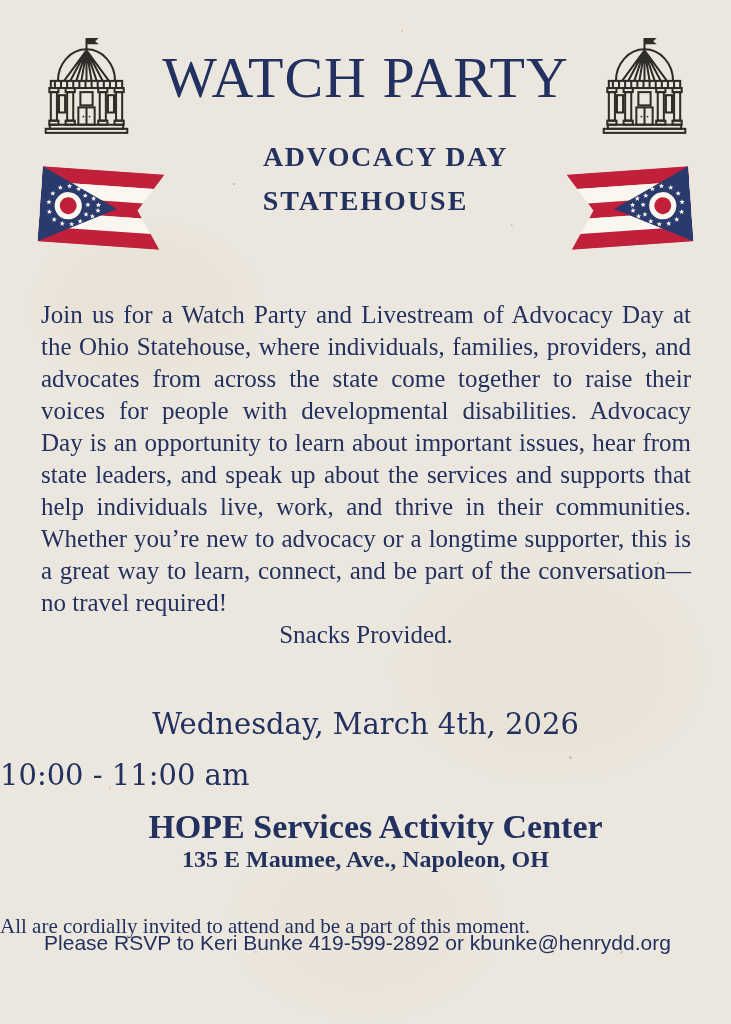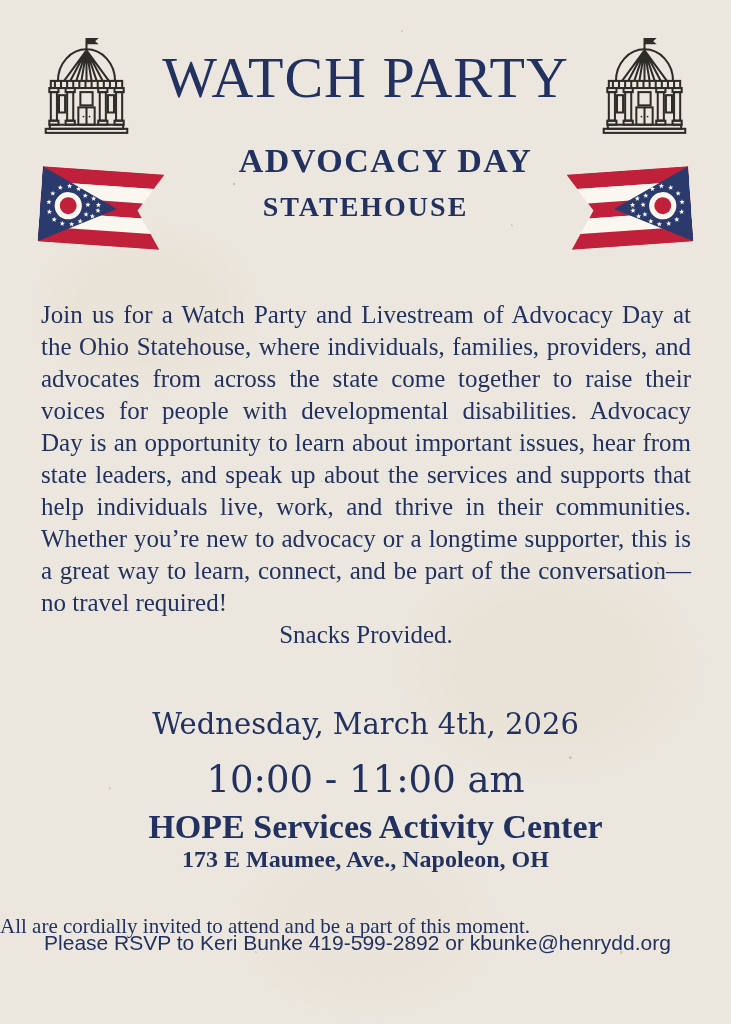--- a/index.html
+++ b/index.html
@@ -39,37 +39,37 @@
   .dome.left{left:35px;}
   .dome.right{left:593px;}
   .page-title{
     position:absolute;left:0;right:0;top:46px;
     text-align:center;
     font-weight:400;font-size:58px;line-height:1.1;
     letter-spacing:1px;
     color:var(--navy,#22315f);
   }
   .subtitle{position:absolute;left:0;right:0;top:142px;text-align:center;color:var(--navy,#22315f);}
-  .sub1{font-weight:700;font-size:34px;letter-spacing:1.5px;line-height:1.1;margin-left:40px;}
+  .sub1{font-weight:700;font-size:28px;letter-spacing:1.5px;line-height:1.1;margin-left:40px;}
   .sub2{font-weight:700;font-size:21px;margin-top:12px;line-height:1.1;}
   .sub3{font-weight:700;font-size:28px;letter-spacing:2px;margin-top:13px;line-height:1.1;}
   .flag{position:absolute;top:170px;width:122px;height:76px;}
   .flag.left{left:40px;transform:rotate(4deg);}
   .flag.right{left:569px;transform:scaleX(-1) rotate(4deg);}
   .body-block{
     position:absolute;left:41px;top:299px;width:650px;
     font-size:25px;line-height:32px;
     color:var(--navy,#22315f);
   }
   .body-paragraph{text-align:justify;}
   .snacks{text-align:center;}
   .event-date{position:absolute;left:0;right:0;top:707px;text-align:center;
     font-family:"DejaVu Serif", serif;font-size:29px;color:var(--navy,#22315f);}
-  .event-time{position:absolute;left:0;right:0;top:758px;text-align:center;
-    font-family:"DejaVu Serif", serif;font-size:37px;color:var(--navy,#22315f);}
+  .event-time{position:absolute;left:0;right:0;top:758px;
+    font-family:"DejaVu Serif", serif;font-size:29px;color:var(--navy,#22315f);}
   .venue{position:absolute;left:0;right:0;top:808px;text-align:center;
     font-weight:700;font-size:34px;color:var(--navy,#22315f);padding-left:20px;}
   .address{position:absolute;left:0;right:0;top:846px;text-align:center;
     font-weight:700;font-size:24px;color:var(--navy,#22315f);}
   .footer-line1{position:absolute;left:0;right:0;top:914px;text-align:left;
     font-family:Liberation Serif, serif;font-size:21px;color:var(--navy,#22315f);}
   .footer-line2{position:absolute;left:0;right:16px;top:931px;text-align:center;
     font-family:"Liberation Sans", sans-serif;font-size:21px;color:var(--navy,#22315f);}
   .defs-svg{position:absolute;width:0;height:0;overflow:hidden;}
 </style>
@@ -179,17 +179,17 @@
     </svg>
 
   <div class="body-block">
     <div class="body-paragraph">Join us for a Watch Party and Livestream of Advocacy Day at the Ohio Statehouse, where individuals, families, providers, and advocates from across the state come together to raise their voices for people with developmental disabilities. Advocacy Day is an opportunity to learn about important issues, hear from state leaders, and speak up about the services and supports that help individuals live, work, and thrive in their communities. Whether you’re new to advocacy or a longtime supporter, this is a great way to learn, connect, and be part of the conversation—no travel required!</div>
     <div class="snacks">Snacks Provided.</div>
   </div>
 
   <div class="event-date">Wednesday, March 4th, 2026</div>
   <div class="event-time">10:00 - 11:00 am</div>
   <div class="venue">HOPE Services Activity Center</div>
-  <div class="address">173 E Maumee, Ave., Napoleon, OH</div>
+  <div class="address">135 E Maumee, Ave., Napoleon, OH</div>
 
   <div class="footer-line1">All are cordially invited to attend and be a part of this moment.</div>
   <div class="footer-line2">Please RSVP to Keri Bunke 419-599-2892 or kbunke@henrydd.org</div>
 </div>
 
 </body></html>

